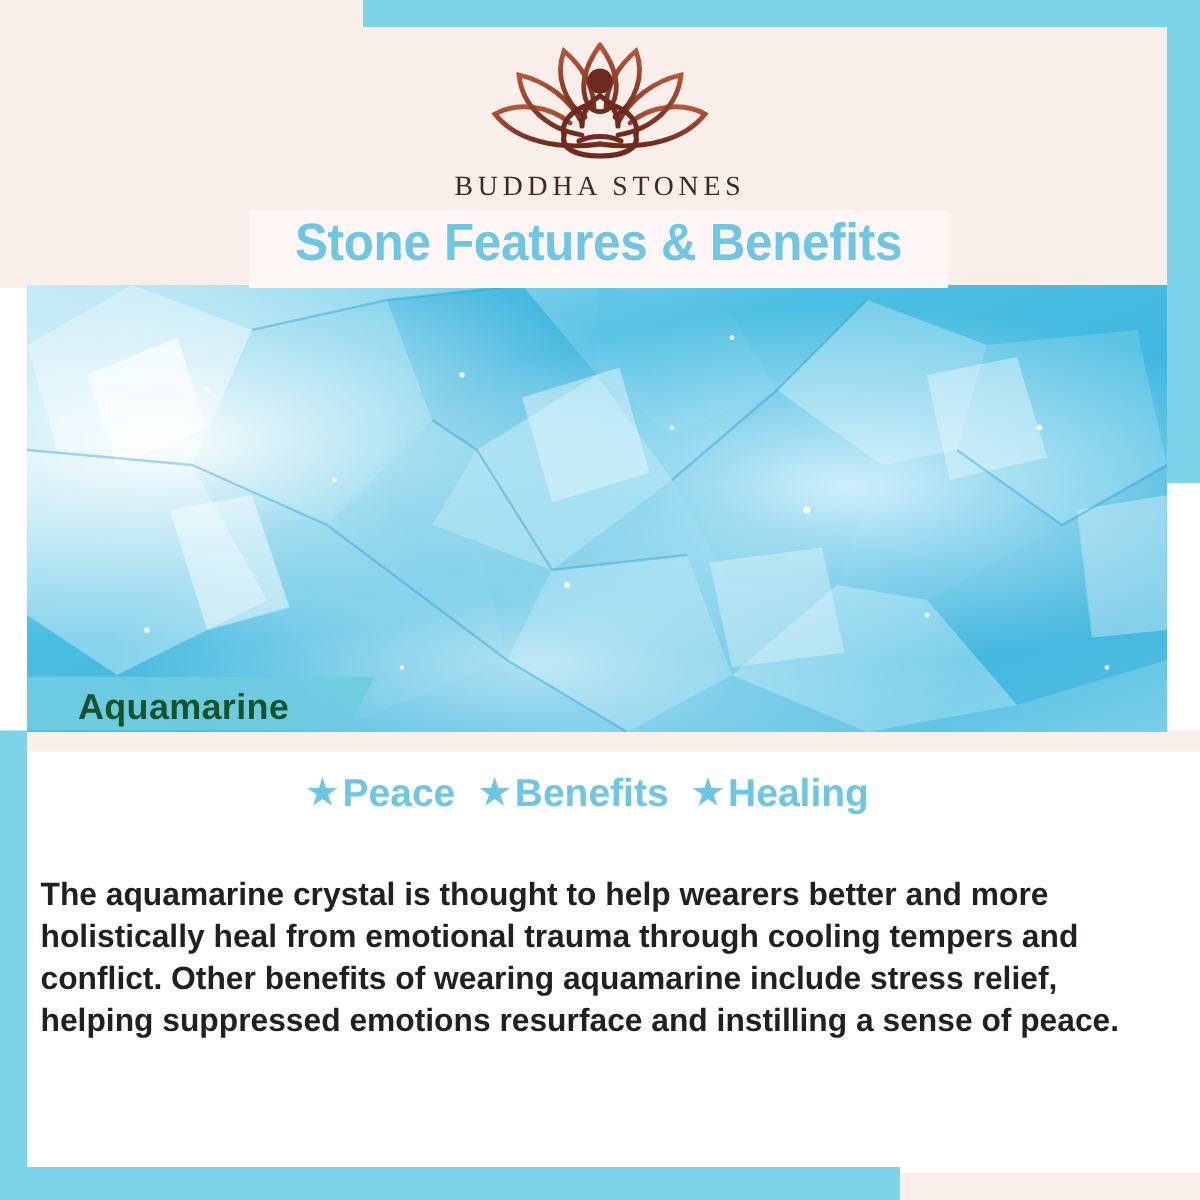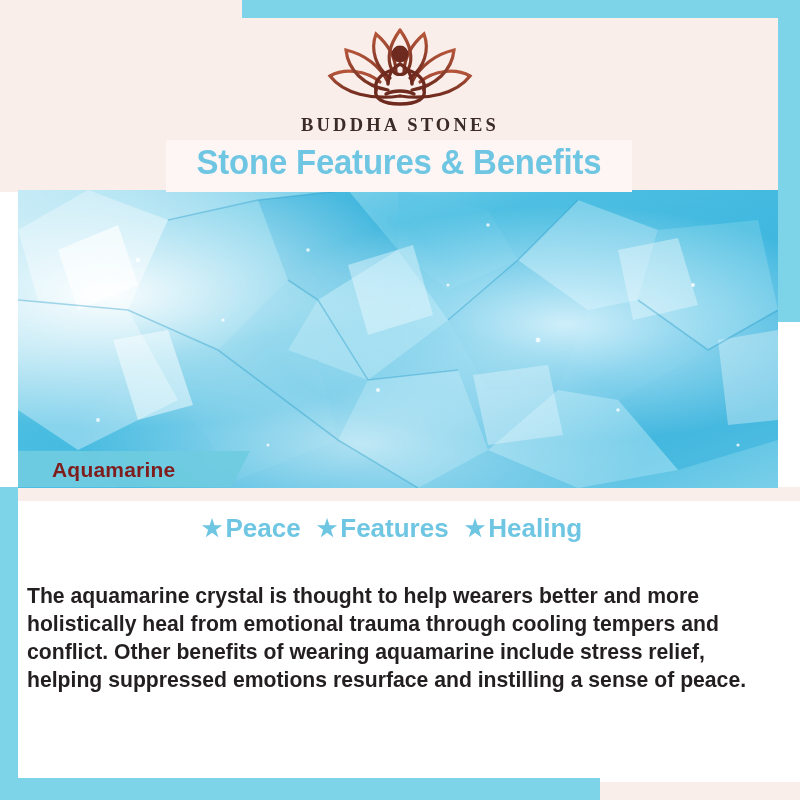--- a/index.html
+++ b/index.html
@@ -75,21 +75,21 @@
     z-index: 6;
   }
   .logo-mark { display: block; margin: 0 auto; }
   .logo-text {
     display: block;
     margin-top: 5px;
     font-family: "Liberation Serif", serif;
     font-size: 18.5px;
     letter-spacing: 3.2px;
     color: #3b2b26;
-    font-weight: 700;
+    font-weight: 400;
   }
 
   
   .title-band {
     position: absolute;
     left: 166px;
     top: 140px;
     width: 466px;
     height: 52px;
     background: #fdf6f4;
@@ -133,23 +133,23 @@
     height: 36px;
     background: #6fcbe0;
     opacity: 0.93;
     clip-path: polygon(0 0, 100% 0, 92% 100%, 0 100%);
     z-index: 4;
   }
   .stone-label {
     position: absolute;
     left: 52px;
     top: 458px;
-    font-size: 21px;
+    font-size: 24px;
     font-weight: 700;
-    color: #7f1d1d;
+    color: #14532d;
     letter-spacing: 0.2px;
     z-index: 5;
   }
 
   
   .benefits {
     position: absolute;
     left: 18px;
     top: 513px;
     width: 764px;
@@ -325,18 +325,18 @@
         <path d="M620,110 L690,160 L760,120"></path>
         <path d="M270,90 L300,110 L350,190 L440,180"></path>
       </g>
     </svg>
   </div>
 
   <div class="stone-banner"></div>
   <div class="stone-label">Aquamarine</div>
 
   <div class="benefits">
-    <span class="kw"><span class="star">★</span><span>Peace</span></span><span class="kw"><span class="star">★</span><span>Features</span></span><span class="kw"><span class="star">★</span><span>Healing</span></span>
+    <span class="kw"><span class="star">★</span><span>Peace</span></span><span class="kw"><span class="star">★</span><span>Benefits</span></span><span class="kw"><span class="star">★</span><span>Healing</span></span>
   </div>
 
   <p class="paragraph">The aquamarine crystal is thought to help wearers better and more holistically heal from emotional trauma through cooling tempers and conflict. Other benefits of wearing aquamarine include stress relief, helping suppressed emotions resurface and instilling a sense of peace.</p>
 
 </div>
 
 </body></html>

